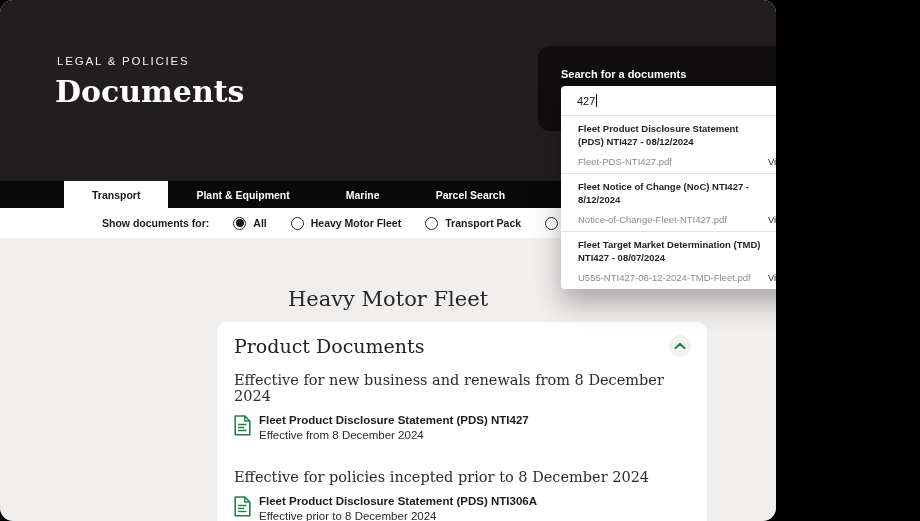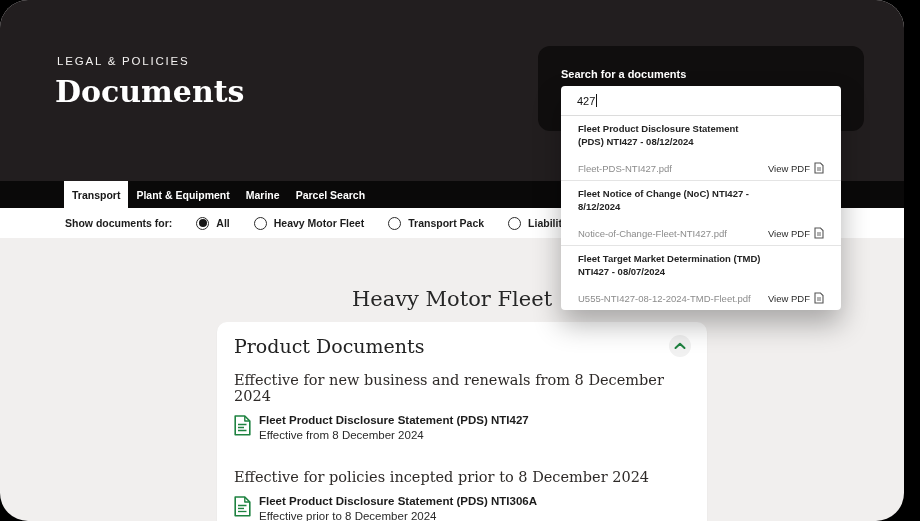--- a/index.html
+++ b/index.html
@@ -1,47 +1,47 @@
 <!DOCTYPE html>
 <html><head>
 <meta charset="utf-8">
 <style>
   html,body{margin:0;padding:0;background:#000;width:920px;height:521px;overflow:hidden;}
-  .screen{position:absolute;top:0;left:0;width:904px;height:521px;border-radius:28px;overflow:hidden;
+  .screen{position:absolute;top:0;left:0;width:776px;height:521px;border-radius:13px;overflow:hidden;
           background:#f1efee;font-family:"Liberation Sans",sans-serif;}
 
   
   .hero{position:absolute;top:0;left:0;right:0;height:181px;background:#221e1f;}
   .eyebrow{position:absolute;left:57px;top:55px;font-size:11.5px;letter-spacing:1.8px;color:#f3f1f0;}
   .page-title{position:absolute;left:55px;top:74px;font-family:"DejaVu Serif",serif;font-weight:600;
               font-size:30px;color:#fff;}
 
   
   .search-panel{position:absolute;left:538px;top:46px;width:326px;height:85px;background:#100e0e;border-radius:12px;}
   .search-label{position:absolute;left:23px;top:22px;font-size:11px;font-weight:700;color:#fff;}
   .search-dropdown{position:absolute;left:561px;top:86px;width:280px;background:#fff;border-radius:4px;
                    box-shadow:0 14px 28px rgba(0,0,0,.3);z-index:5;overflow:hidden;}
   .search-input-row{height:29px;display:flex;align-items:center;padding:0 16px;border-bottom:1px solid #dcdcdc;
                     font-size:11px;color:#111;}
   .caret{display:inline-block;width:1px;height:13px;background:#111;margin-left:1px;}
   .result{display:flex;align-items:flex-end;justify-content:space-between;padding:6px 17px;border-bottom:1px solid #e4e4e4;cursor:pointer;}
   .result:last-child{border-bottom:none;}
   .result-main{flex:1;padding-right:6px;}
   .result-title{font-size:9.5px;font-weight:600;color:#232323;line-height:13px;}
-  .result-file{font-size:9.5px;color:#8b8b8b;line-height:11px;margin-top:15px;}
+  .result-file{font-size:9.5px;color:#8b8b8b;line-height:11px;margin-top:8px;}
   .result-action{display:flex;align-items:center;gap:4px;font-size:9.5px;color:#2b2b2b;white-space:nowrap;}
 
   
   .tabbar{position:absolute;top:181px;left:0;right:0;height:27px;background:#0a0909;display:flex;padding-left:64px;}
-  .tab{display:flex;align-items:center;padding:0 8px;color:#fff;font-size:10.5px;font-weight:700;cursor:pointer;}
+  .tab{display:flex;align-items:center;padding:0 28px;color:#fff;font-size:10.5px;font-weight:700;cursor:pointer;}
   .tab.active{background:#fff;color:#161616;}
 
   
   .filterbar{position:absolute;top:208px;left:0;right:0;height:30px;background:#fff;display:flex;
-             align-items:center;padding-left:65px;gap:24px;}
+             align-items:center;padding-left:102px;gap:24px;}
   .filter-label{font-size:10.5px;font-weight:700;color:#1c1c1c;}
   .radio-opt{display:flex;align-items:center;gap:7px;font-size:10.5px;font-weight:600;color:#1c1c1c;cursor:pointer;}
   .radio{width:13px;height:13px;border:1.5px solid #2b2b2b;border-radius:50%;background:#fff;
          box-sizing:border-box;position:relative;flex:0 0 auto;}
   .radio.checked::after{content:"";position:absolute;inset:1.5px;background:#161616;border-radius:50%;}
 
   
   .main-heading{position:absolute;top:287px;left:0;width:100%;text-align:center;
                 font-family:"DejaVu Serif",serif;font-size:21px;color:#262626;}
   .card{position:absolute;left:217px;top:322px;width:490px;height:230px;background:#fff;border-radius:10px;

